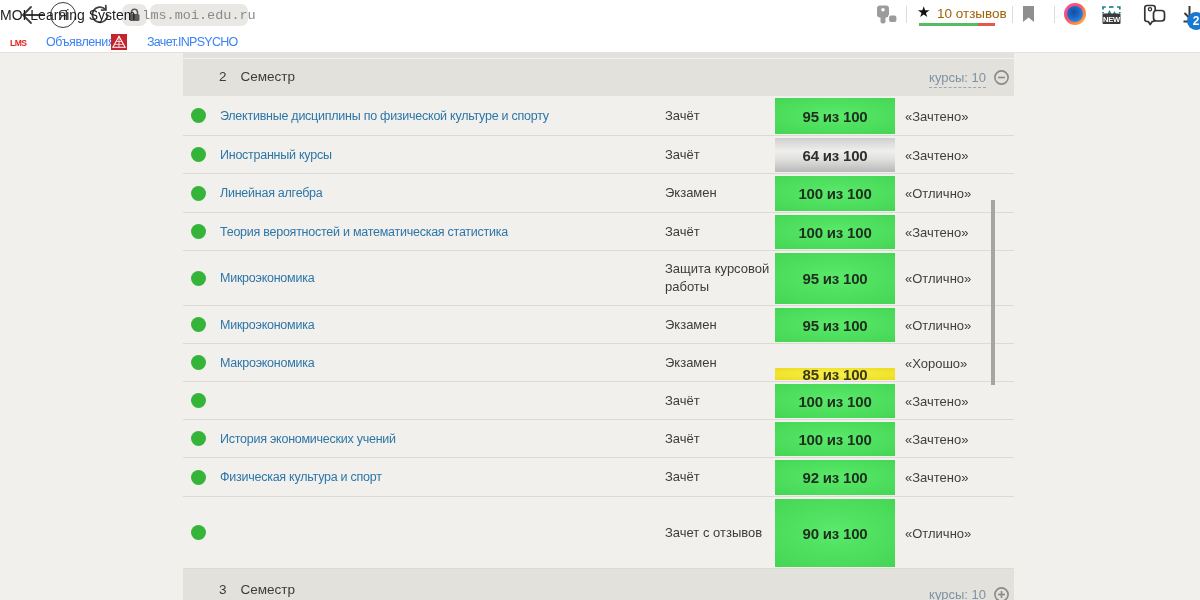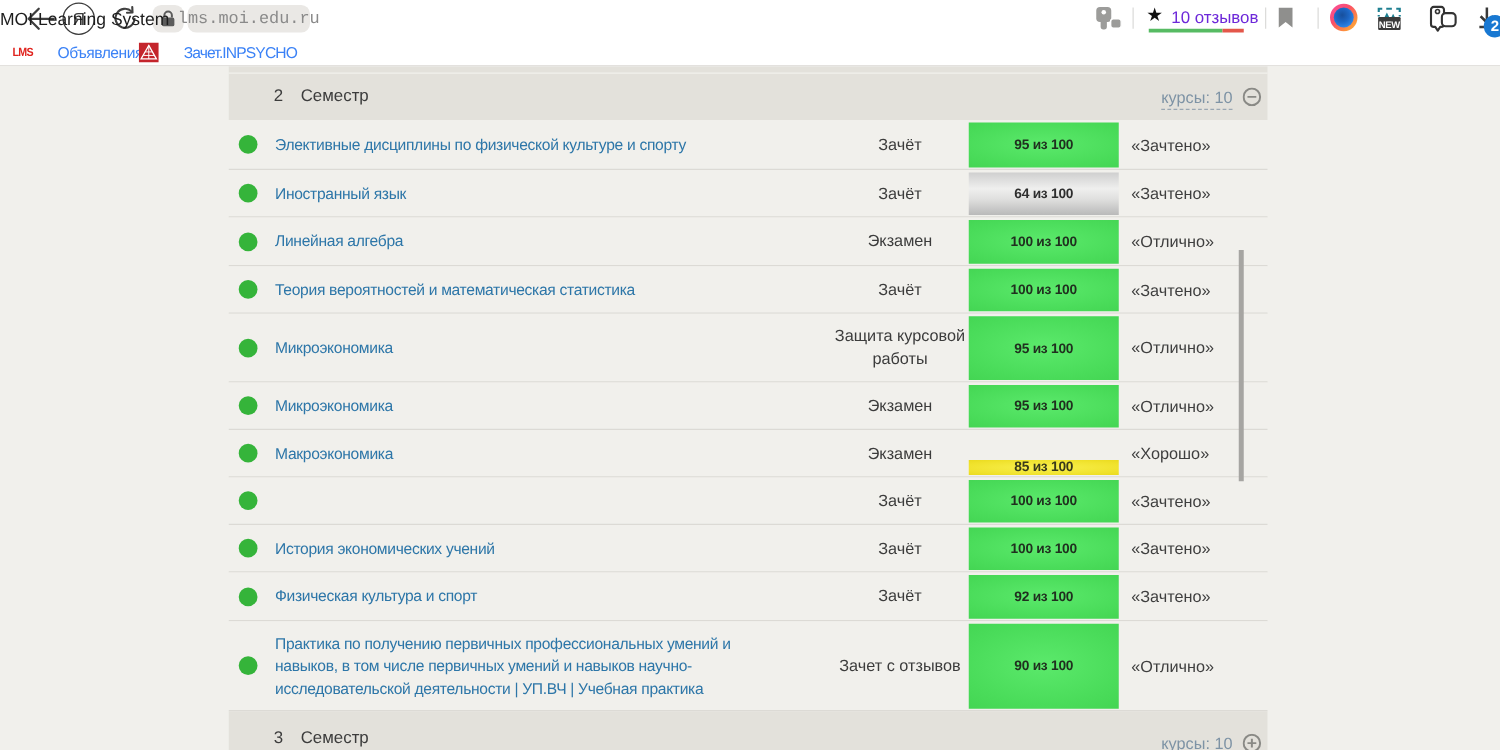--- a/index.html
+++ b/index.html
@@ -15,22 +15,22 @@
 
 #content{position:absolute;left:0;top:52px;width:996px;height:548px;background:#f1f0ec;}
 #tbl{position:absolute;left:183px;top:0;width:831px;}
 .sembar{position:relative;background:#e3e1db;height:44px;}
 .semtxt{position:absolute;left:36px;top:17px;font-size:13.5px;color:#3c3c3c;}
 .kursy{position:absolute;right:28px;top:18px;font-size:13px;color:#7e93a5;border-bottom:1px dashed #9aa7b2;padding-bottom:2px;}
 .circbtn{position:absolute;right:5px;top:18px;}
 .row{position:relative;border-bottom:1px solid #dcdad5;background:#f1f0ec;box-sizing:border-box;}
 .dot{position:absolute;left:8px;top:50%;margin-top:-7.5px;width:15px;height:15px;border-radius:50%;background:#35b43a;}
 .cname{position:absolute;left:37px;top:50%;transform:translateY(-50%);width:430px;font-size:12.5px;letter-spacing:-0.25px;line-height:18px;color:#2d76a8;}
-.ctype{position:absolute;left:482px;top:50%;transform:translateY(-50%);width:110px;font-size:13px;line-height:18px;color:#3c3c3c;text-align:center;}
-.badge{position:absolute;left:592px;top:2px;bottom:1px;width:120px;display:flex;align-items:center;justify-content:center;font-size:11px;letter-spacing:-0.2px;font-weight:bold;color:#20301f;}
+.ctype{position:absolute;left:482px;top:50%;transform:translateY(-50%);width:110px;font-size:13px;line-height:18px;color:#3c3c3c;}
+.badge{position:absolute;left:592px;top:2px;bottom:1px;width:120px;display:flex;align-items:center;justify-content:center;font-size:15px;letter-spacing:-0.2px;font-weight:bold;color:#20301f;}
 .bgreen{background:radial-gradient(ellipse 95% 85% at 50% 48%, #5be96b 0%, #4adc5a 55%, #3fd04e 100%);}
 .bgray{background:linear-gradient(180deg,#cfcfcf 0%,#efefee 38%,#e0e0df 62%,#b9b9b9 100%);color:#2e2e2e;}
 .byellow{background:radial-gradient(ellipse 90% 80% at 50% 50%, #f9f04e 0%, #f0e22c 60%, #e6d516 100%);color:#3a3a1a;margin-top:22px;}
 .grade{position:absolute;left:722px;top:50%;transform:translateY(-50%);font-size:13px;color:#3f3f3f;}
 #thumb{position:absolute;right:1px;top:148px;width:4px;height:185px;background:#a6a5a2;}
 svg{display:block;}
 </style></head>
 <body>
 <div id="content">
   <div id="tbl">
@@ -47,21 +47,21 @@
     </div>
     <div class="row" style="height:40px;">
         <div class="dot"></div>
         <div class="cname">Элективные дисциплины по физической культуре и спорту</div>
         <div class="ctype">Зачёт</div>
         <div class="badge bgreen">95 из 100</div>
         <div class="grade">«Зачтено»</div>
       </div>
     <div class="row" style="height:38px;">
         <div class="dot"></div>
-        <div class="cname">Иностранный язык</div>
+        <div class="cname">Иностранный курсы</div>
         <div class="ctype">Зачёт</div>
         <div class="badge bgray">64 из 100</div>
         <div class="grade">«Зачтено»</div>
       </div>
     <div class="row" style="height:39px;">
         <div class="dot"></div>
         <div class="cname">Линейная алгебра</div>
         <div class="ctype">Экзамен</div>
         <div class="badge bgreen">100 из 100</div>
         <div class="grade">«Отлично»</div>
@@ -109,21 +109,20 @@
       </div>
     <div class="row" style="height:39px;">
         <div class="dot"></div>
         <div class="cname">Физическая культура и спорт</div>
         <div class="ctype">Зачёт</div>
         <div class="badge bgreen">92 из 100</div>
         <div class="grade">«Зачтено»</div>
       </div>
     <div class="row" style="height:72px;">
         <div class="dot"></div>
-        <div class="cname">Практика по получению первичных профессиональных умений и<br>навыков, в том числе первичных умений и навыков научно-<br>исследовательской деятельности | УП.ВЧ | Учебная практика</div>
         <div class="ctype">Зачет с отзывов</div>
         <div class="badge bgreen">90 из 100</div>
         <div class="grade">«Отлично»</div>
       </div>
     <div class="sembar">
       <div class="semtxt" style="top:13px;"><span>3</span><span style="margin-left:14px;">Семестр</span></div>
       <div class="kursy">курсы: 10</div>
       <div class="circbtn">
           <svg width="15" height="15" viewBox="0 0 17 17">
             <circle cx="8.5" cy="8.5" r="7.5" fill="none" stroke="#8a8a86" stroke-width="1.8"></circle>
@@ -166,21 +165,21 @@
 
     <svg class="abs" style="left:876px;top:5px;" width="21" height="20" viewBox="0 0 21 20">
         <rect x="1" y="0.5" width="12" height="12" rx="3" fill="#9c9c9a"></rect>
         <rect x="4.5" y="9" width="5" height="9.5" rx="2.2" fill="#9c9c9a"></rect>
         <circle cx="7" cy="4.8" r="1.8" fill="#fff"></circle>
         <rect x="12.5" y="10" width="8.5" height="7.5" rx="2.2" fill="#9c9c9a" stroke="#fff" stroke-width="1.2"></rect>
       </svg>
     <div class="sep" style="left:906px;"></div>
 
     <div class="abs" style="left:917px;top:3px;font-size:15px;color:#111;">★</div>
-    <div class="abs" style="left:937px;top:6px;font-size:13.5px;color:#6d28d9;">10 отзывов</div>
+    <div class="abs" style="left:937px;top:6px;font-size:13.5px;color:#a16207;">10 отзывов</div>
     <div class="abs" style="left:919px;top:23px;width:59px;height:3px;background:#57bb63;"></div>
     <div class="abs" style="left:978px;top:23px;width:17px;height:3px;background:#e4574a;"></div>
     <div class="sep" style="left:1012px;"></div>
 
     <svg class="abs" style="left:1022px;top:6px;" width="13" height="17" viewBox="0 0 13 17">
         <path d="M1 0 h11 v16 l-5.5 -4.5 L1 16 z" fill="#8f8f8d"></path>
       </svg>
     <div class="sep" style="left:1054px;"></div>
 
     <div class="abs" style="left:1064px;top:3px;width:22px;height:22px;border-radius:50%;background:linear-gradient(135deg,#f94fa6 0%,#fb4f68 40%,#fd8f3e 75%,#ffbe3d 100%);"></div>

